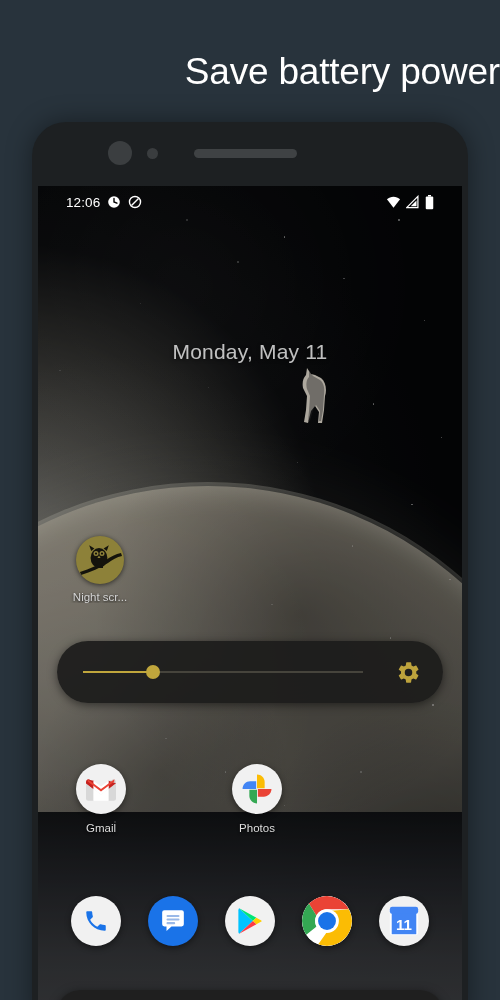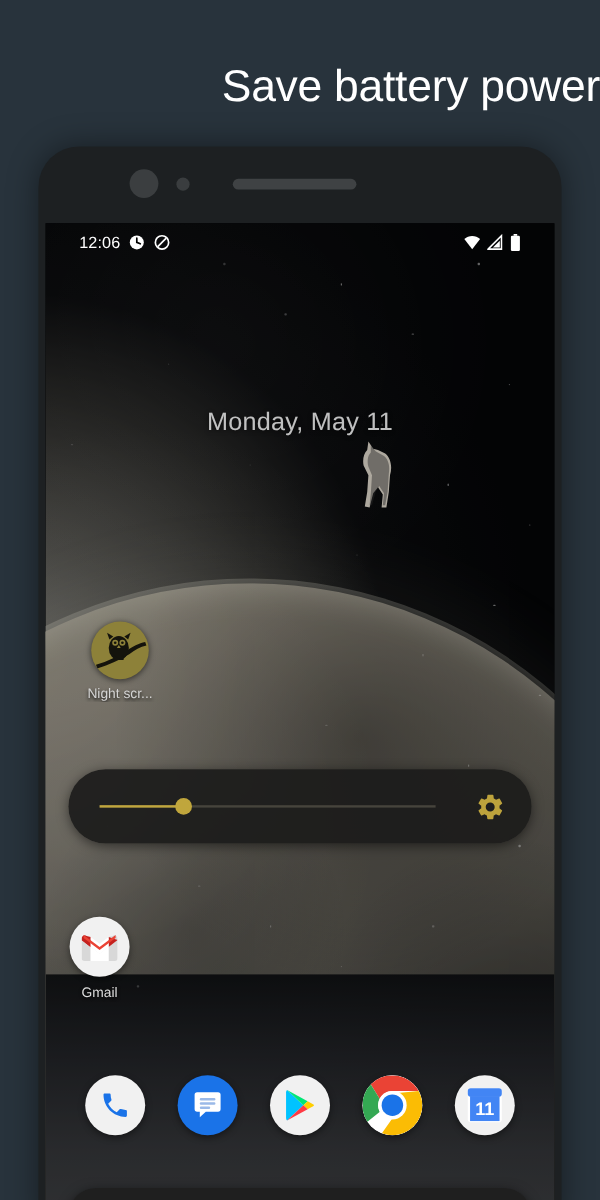--- a/index.html
+++ b/index.html
@@ -121,21 +121,21 @@
     text-align:center;
     color:#e8e8e8;
     font-size:21px;
     letter-spacing:.2px;
     text-shadow:0 1px 4px rgba(0,0,0,.75);
     opacity:.82;
   }
 
   
   .nightapp {
-    position:absolute; left:23px; top:332px;
+    position:absolute; left:23px; top:350px;
     width:78px; text-align:center;
   }
   .owl-circle {
     width:48px; height:48px; border-radius:50%;
     margin:0 auto;
     background:#8d8139;
     position:relative; overflow:hidden;
     box-shadow:0 1px 5px rgba(0,0,0,.6);
   }
   .nightlabel {
@@ -179,21 +179,21 @@
     margin-left:auto; margin-right:22px;
     width:26px; height:26px;
     display:flex; align-items:center; justify-content:center;
   }
 
   
   .app-row {
     position:absolute; left:0; width:100%;
     display:flex;
   }
-  .app-row.row1 { top:578px; padding:0 6px; }
+  .app-row.row1 { top:578px; padding:0 24px; }
   .app-row.row2 { top:710px; padding:0 19px; justify-content:space-between; }
   .app {
     width:78px; text-align:center;
   }
   .app .ic {
     width:50px; height:50px; border-radius:50%;
     margin:0 auto;
     display:flex; align-items:center; justify-content:center;
     background:#f1f1f1;
     box-shadow:0 2px 6px rgba(0,0,0,.45);
@@ -352,20 +352,31 @@
             <path d="M9 13V3l9 6.8L27 3v10l-9 6.8z" fill="#fff"></path>
             <path d="M2 1.2 L18 13 L34 1.2 L34 4 L18 16 L2 4 Z" fill="#ea4335"></path>
           </svg>
         </div>
         <div class="lbl">Gmail</div>
       </div>
 
 
       <div class="app"></div>
 
+      <div class="app">
+        <div class="ic">
+          <svg width="34" height="34" viewBox="0 0 40 40">
+            <path d="M20 3 C25 3 29 7 29 12 L29 19 L20 19 Z" fill="#fbbc04"></path>
+            <path d="M37 20 C37 25 33 29 28 29 L21 29 L21 20 Z" fill="#ea4335"></path>
+            <path d="M20 37 C15 37 11 33 11 28 L11 21 L20 21 Z" fill="#34a853"></path>
+            <path d="M3 20 C3 15 7 11 12 11 L19 11 L19 20 Z" fill="#4285f4"></path>
+          </svg>
+        </div>
+        <div class="lbl">Photos</div>
+      </div>
     </div>
 
     <div class="app-row row2">
 
       <div class="app">
         <div class="ic">
           <svg width="26" height="26" viewBox="0 0 24 24">
             <path d="M6.6 10.8c1.4 2.8 3.8 5.1 6.6 6.6l2.2-2.2c.3-.3.7-.4 1-.2 1.2.4 2.4.6 3.6.6.6 0 1 .4 1 1V20c0 .6-.4 1-1 1C10.6 21 3 13.4 3 4c0-.6.4-1 1-1h3.5c.6 0 1 .4 1 1 0 1.3.2 2.5.6 3.6.1.3 0 .7-.2 1z" fill="#1a73e8"></path>
           </svg>
         </div>

